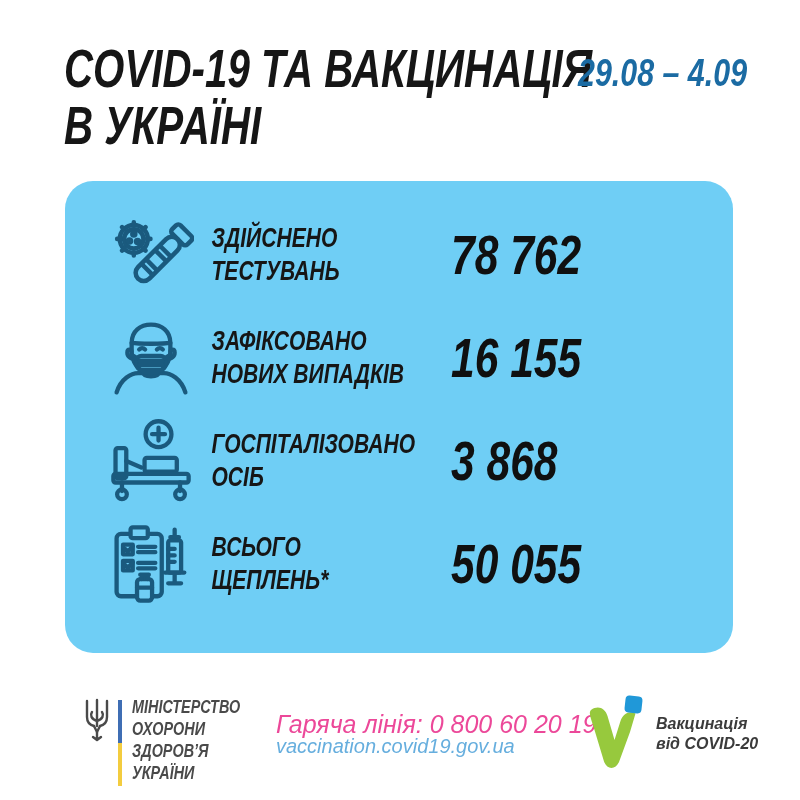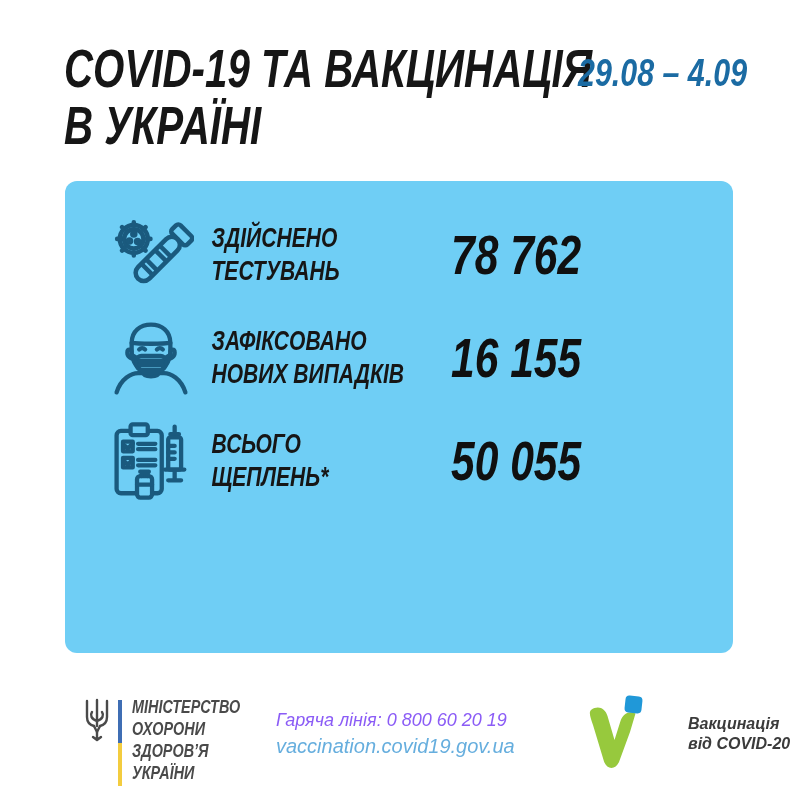--- a/index.html
+++ b/index.html
@@ -21,21 +21,21 @@
   .date-range{
     position:absolute;left:578px;top:52px;
     font-size:38px;font-weight:bold;color:#1b6ba3;
     white-space:nowrap;
     transform:scaleX(0.80);transform-origin:left top;
   }
 
   
   .card{
     position:absolute;left:65px;top:181px;width:668px;height:472px;
-    background:#6fcef5;border-radius:12px;
+    background:#6fcef5;border-radius:28px;
     box-sizing:border-box;padding-top:22px;
   }
   .stat-row{
     height:103px;display:flex;align-items:center;
     box-sizing:border-box;padding-left:38px;
   }
   .stat-icon{
     width:96px;height:92px;flex:0 0 96px;
     display:flex;align-items:center;justify-content:center;
   }
@@ -61,29 +61,29 @@
     position:absolute;left:118px;top:12px;width:4px;height:86px;
     background:linear-gradient(to bottom,#3f6eb4 0 50%,#f3cc3f 50% 100%);
   }
   .moh-text{
     position:absolute;left:132px;top:8px;
     font-size:18px;font-weight:bold;color:#4a4a4a;line-height:22px;
     transform:scaleX(0.80);transform-origin:left top;white-space:nowrap;
   }
   .hotline{
     position:absolute;left:276px;top:22px;
-    font-size:18px;color:#8b5cf6;white-space:nowrap;
+    font-size:25px;color:#ec4899;white-space:nowrap;
   }
   .website{
     position:absolute;left:276px;top:47px;
     font-size:20px;color:#66aede;text-decoration:none;white-space:nowrap;
   }
   .vax-logo{position:absolute;left:584px;top:4px;}
   .vax-text{
-    position:absolute;left:688px;top:26px;
+    position:absolute;left:656px;top:26px;
     font-size:16px;font-weight:bold;color:#3b3b3b;line-height:20px;white-space:nowrap;
   }
 </style>
 </head>
 <body>
 
 <div class="page">
 
   <div class="title">
     <div>COVID-19 ТА ВАКЦИНАЦІЯ</div>
@@ -132,20 +132,40 @@
           <path d="M27 40 l-5 -3 M53 40 l5 -3"></path>
         </svg>
       </div>
       <div class="stat-label">
         <div>ЗАФІКСОВАНО</div>
         <div>НОВИХ ВИПАДКІВ</div>
       </div>
       <div class="stat-value">16 155</div>
     </div>
 
+    <div class="stat-row">
+      <div class="stat-icon">
+        <svg width="86" height="86" viewBox="0 0 80 80" fill="none" stroke="#1a5a7e" stroke-width="4" stroke-linecap="round" stroke-linejoin="round">
+          <circle cx="47" cy="15" r="12"></circle>
+          <path d="M47 9 v12 M41 15 h12"></path>
+          <rect x="7" y="28" width="10" height="28" rx="2"></rect>
+          <path d="M17 40 l14 6"></path>
+          <rect x="34" y="37" width="30" height="13" rx="2"></rect>
+          <rect x="5" y="52" width="70" height="8" rx="2"></rect>
+          <path d="M13 60 v8 M67 60 v8"></path>
+          <circle cx="13" cy="71" r="4.5"></circle>
+          <circle cx="67" cy="71" r="4.5"></circle>
+        </svg>
+      </div>
+      <div class="stat-label">
+        <div>ГОСПІТАЛІЗОВАНО</div>
+        <div>ОСІБ</div>
+      </div>
+      <div class="stat-value">3 868</div>
+    </div>
 
     <div class="stat-row">
       <div class="stat-icon">
         <svg width="86" height="86" viewBox="0 0 80 80" fill="none" stroke="#1a5a7e" stroke-width="4" stroke-linecap="round" stroke-linejoin="round">
           <rect x="8" y="12" width="42" height="58" rx="4"></rect>
           <rect x="21" y="6" width="16" height="10" rx="2" fill="#6fcef5"></rect>
           <rect x="14" y="22" width="9" height="9"></rect>
           <path d="M16 26 l2.5 2.5 l4.5 -5"></path>
           <path d="M28 24 h16 M28 29 h16"></path>
           <rect x="14" y="37" width="9" height="9"></rect>

